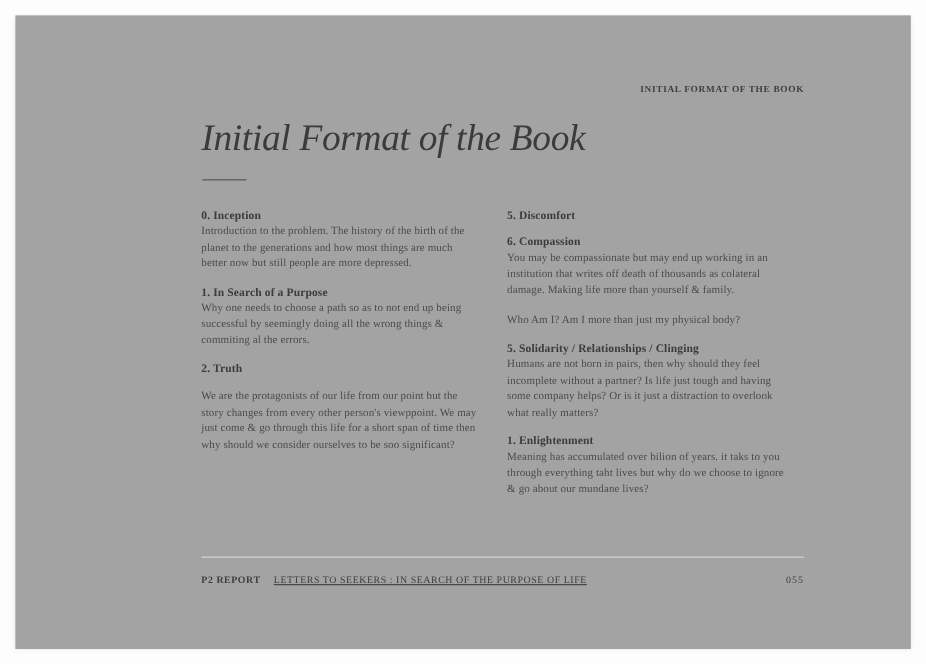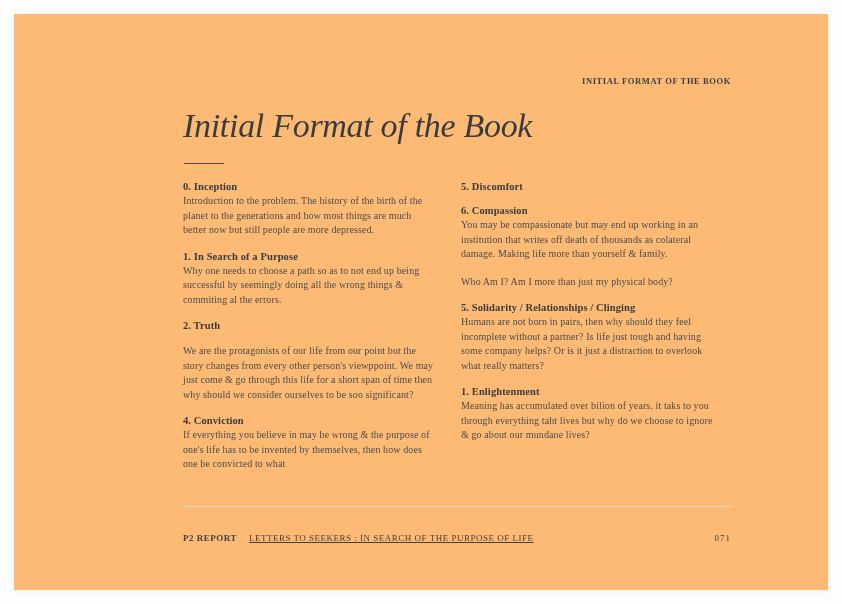--- a/index.html
+++ b/index.html
@@ -7,21 +7,21 @@
   body {
     background: #fdfdfd;
     font-family: "Liberation Serif", serif;
     position: relative;
     overflow: hidden;
   }
   .page {
     position: absolute;
     left: 14px; top: 14px;
     width: 814px; height: 576px;
-    background: #fdba74;
+    background: #a3a3a3;
     box-shadow: 0 1px 5px rgba(0,0,0,0.07), 0 0 1px rgba(0,0,0,0.05);
   }
   .running-head {
     position: absolute;
     top: 62px; left: 169px; width: 548px;
     text-align: right;
     font-size: 8.5px;
     letter-spacing: 0.6px;
     color: #3e3f41;
     font-weight: 600;
@@ -38,21 +38,21 @@
     white-space: nowrap;
   }
   .title-rule {
     position: absolute;
     top: 149px; left: 170px;
     width: 40px; height: 0;
     border-top: 1.5px solid #4c4d4f;
   }
   .columns {
     position: absolute;
-    top: 167px; left: 169px;
+    top: 177px; left: 169px;
     width: 548px;
     display: grid;
     grid-template-columns: 252px 252px;
     column-gap: 44px;
     align-items: start;
     gap: 26px;
   }
   .entry { margin-bottom: 13px; }
   .entry h3 {
     font-size: 10.5px;
@@ -65,21 +65,21 @@
     font-size: 10px;
     line-height: 14.5px;
     color: #4a4b4d;
     letter-spacing: 0.1px;
   }
   .footer {
     position: absolute;
     top: 492px; left: 169px;
     width: 548px;
     border-top: 1px solid #d8d8d5;
-    padding-top: 26px;
+    padding-top: 15px;
     display: flex;
     align-items: baseline;
     font-size: 9px;
     letter-spacing: 0.5px;
     color: #3e3f41;
   }
   .footer .report-label { font-weight: 700; margin-right: 12px; white-space: nowrap; }
   .footer .subtitle { white-space: nowrap; text-decoration: underline; }
   .footer .pagenum { margin-left: auto; letter-spacing: 1px; }
 </style>
@@ -103,24 +103,20 @@
         <section class="entry">
           <h3>1. In Search of a Purpose</h3>
           <p>Why one needs to choose a path so as to not end up being successful by seemingly doing all the wrong things &amp; commiting al the errors.</p>
         </section>
         <section class="entry">
           <h3>2. Truth</h3>
         </section>
         <section class="entry">
           <p>We are the protagonists of our life from our point but the story changes from every other person's viewppoint. We may just come &amp; go through this life for a short span of time then why should we consider ourselves to be soo significant?</p>
         </section>
-        <section class="entry">
-          <h3>4. Conviction</h3>
-          <p>If everything you believe in may be wrong &amp; the purpose of one's life has to be invented by themselves, then how does one be convicted to what</p>
-        </section>
       </div>
     <div class="col">
         <section class="entry">
           <h3>5. Discomfort</h3>
         </section>
         <section class="entry">
           <h3>6. Compassion</h3>
           <p>You may be compassionate but may end up working in an institution that writes off death of thousands as colateral damage. Making life more than yourself &amp; family.</p>
         </section>
         <section class="entry">
@@ -133,16 +129,16 @@
         <section class="entry">
           <h3>1. Enlightenment</h3>
           <p>Meaning has accumulated over bilion of years. it taks to you through everything taht lives but why do we choose to ignore &amp; go about our mundane lives?</p>
         </section>
       </div>
   </div>
 
   <div class="footer">
     <span class="report-label">P2 REPORT</span>
     <span class="subtitle">LETTERS TO SEEKERS : IN SEARCH OF THE PURPOSE OF LIFE</span>
-    <span class="pagenum">071</span>
+    <span class="pagenum">055</span>
   </div>
 
 </div>
 
 </body></html>

